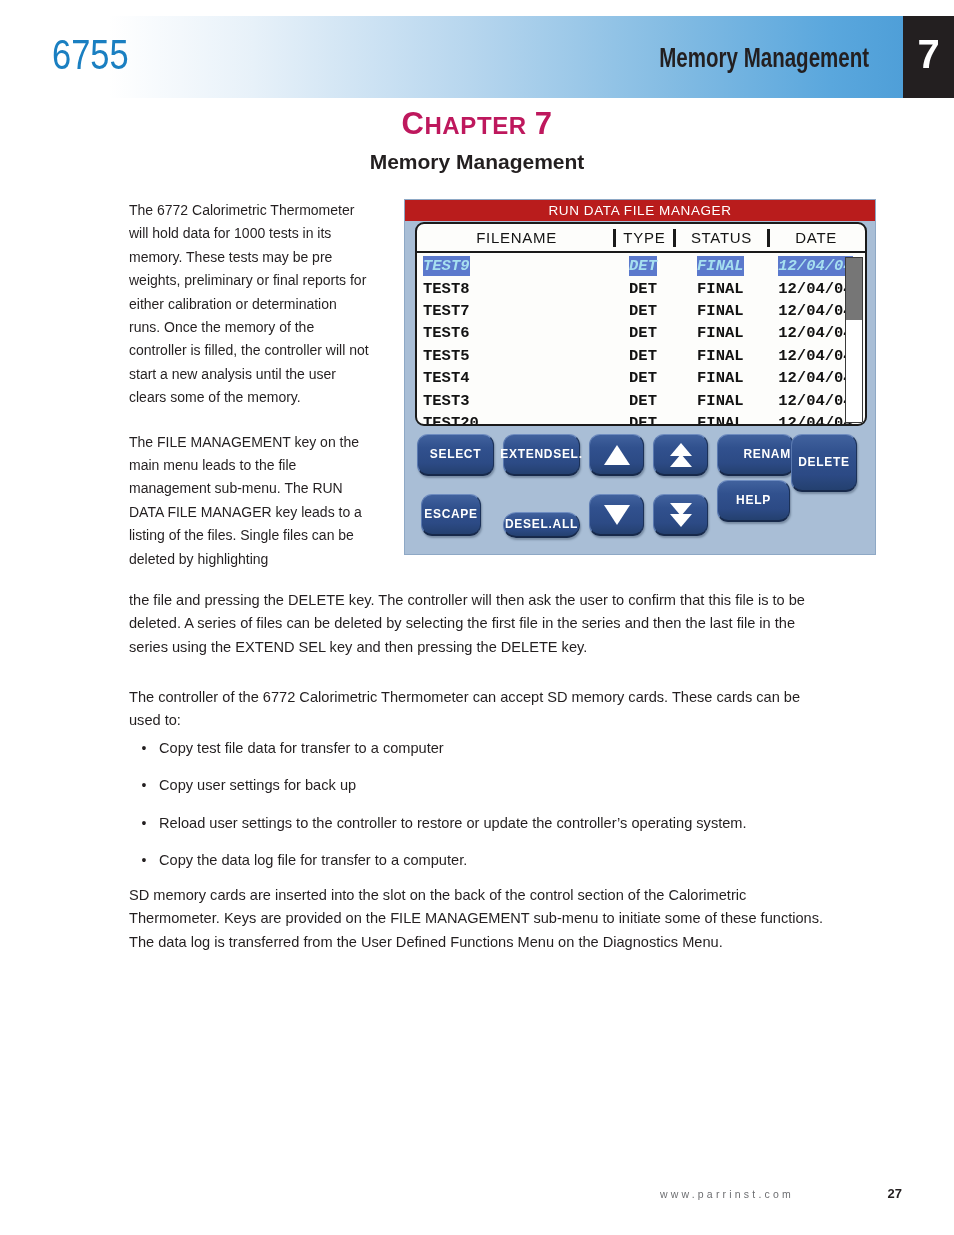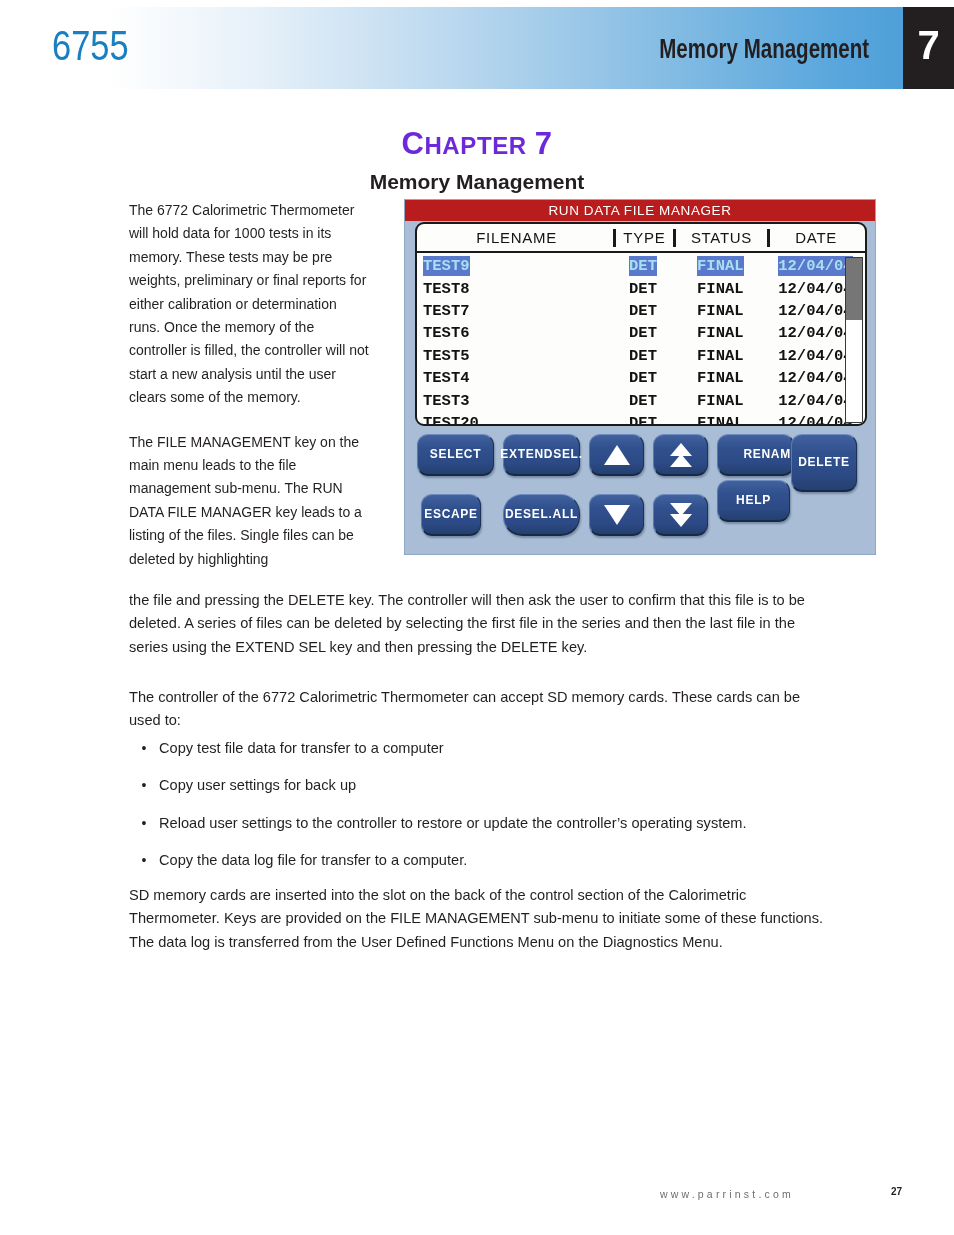--- a/index.html
+++ b/index.html
@@ -12,21 +12,21 @@
     background: #ffffff;
     font-family: "Liberation Sans", sans-serif;
     color: #231f20;
     position: relative;
     overflow: hidden;
   }
 
   
   .header {
     position: absolute;
-    left: 0; top: 7px;
+    left: 0; top: 16px;
     width: 927px;
     height: 82px;
     border-radius: 25px;
   }
   .header-gradient {
     position: absolute;
     left: 0; top: 0;
     width: 903px;
     height: 82px;
     background: linear-gradient(to right, #ffffff 0%, #ffffff 12%, #e7f1f9 28%, #b7d6ee 52%, #84bce3 74%, #5aa7dd 92%, #4f9fd8 100%);
@@ -85,25 +85,24 @@
   .chapter-heading {
     position: absolute;
     left: 0;
     top: 106px;
     width: 954px;
     text-align: center;
   }
   .chapter-line {
     font-size: 31px;
     font-weight: 700;
-    color: #6d28d9;
+    color: #be185d;
     letter-spacing: 0.5px;
     line-height: 36px;
     white-space: nowrap;
-    margin-top: 20px;
   }
   .chapter-line .cap {
     font-size: 31px;
   }
   .chapter-line .small {
     font-size: 24px;
     letter-spacing: 0.6px;
   }
   .chapter-line .num {
     font-size: 31px;
@@ -203,20 +202,21 @@
   .cell { white-space: pre; }
   .cell-filename { width: 196px; text-align: left; padding-left: 2px; box-sizing: border-box;}
   .cell-type     { width: 56px;  text-align: center; }
   .cell-sp1      { width: 4px; }
   .cell-status   { width: 92px;  text-align: center; }
   .cell-sp2      { width: 4px; }
   .cell-date     { width: 92px;  text-align: center; }
   .list-row.selected .cell span.hl {
     background: #5b79cc;
     color: #a6dff0;
+    font-style: italic;
   }
   .list-row .cell span.hl { padding: 1px 0; }
 
   .scrollbar {
     position: absolute;
     right: 2px;
     top: 33px;
     width: 18px;
     height: 166px;
     background: #ffffff;
@@ -328,21 +328,21 @@
     right: 160px;
     top: 0;
     font-size: 10.5px;
     letter-spacing: 3.2px;
     color: #6d6e71;
   }
   .footer-page {
     position: absolute;
     right: 52px;
     top: -2px;
-    font-size: 10px;
+    font-size: 13px;
     font-weight: 700;
     color: #231f20;
   }
 </style>
 </head>
 <body>
 
 <div class="header">
   <div class="header-gradient"></div>
   <div class="header-model">6755</div>
@@ -461,21 +461,21 @@
     <div class="dev-btn" style="left:248px; top:2px;   width:55px; height:42px;">
       <div class="dbl">
         <div class="arrow-up"></div>
         <div class="arrow-up"></div>
       </div>
     </div>
     <div class="dev-btn" style="left:312px; top:2px;   width:77px; height:42px;padding-left:32px;">RENAME</div>
     <div class="dev-btn" style="left:386px; top:2px;   width:66px; height:58px;text-align:right;">DELETE</div>
 
     <div class="dev-btn" style="left:16px;  top:62px;  width:60px; height:42px;">ESCAPE</div>
-    <div class="dev-btn" style="left:98px;  top:62px;  width:77px; height:42px;border-radius:19px;">
+    <div class="dev-btn" style="left:98px;  top:80px;  width:77px; height:26px;border-radius:19px;">
       <span>DESEL.</span>
         <br>
       <span>ALL</span>
     </div>
     <div class="dev-btn" style="left:184px; top:62px;  width:55px; height:42px;">
       <div class="arrow-down"></div>
     </div>
     <div class="dev-btn" style="left:248px; top:62px;  width:55px; height:42px;">
       <div class="dbl">
         <div class="arrow-down"></div>

